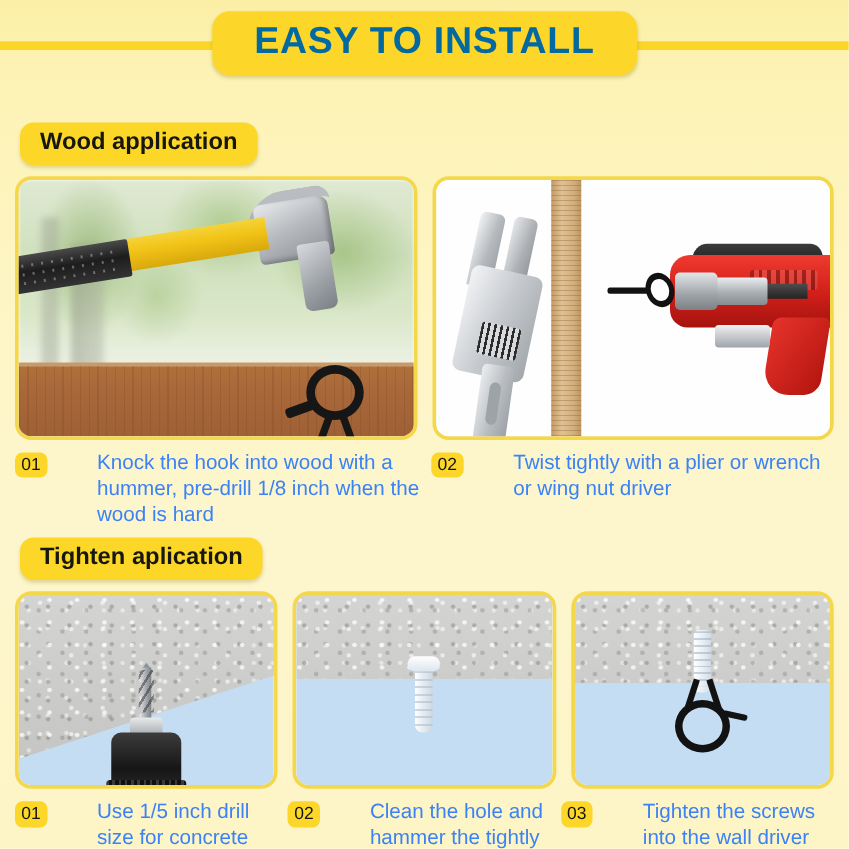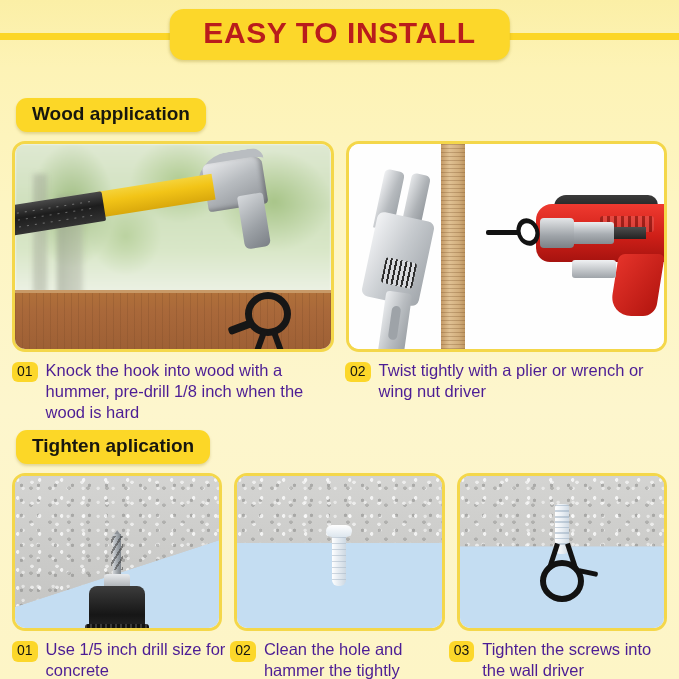--- a/index.html
+++ b/index.html
@@ -32,21 +32,21 @@
     top: 9px;
     padding: 9px 34px 12px;
     background: #fcd72a;
     border-radius: 14px;
     box-shadow: 0 2px 3px rgba(150,130,20,0.30);
   }
   .title-badge .title-text {
     font-size: 30px;
     font-weight: bold;
     letter-spacing: 0.6px;
-    color: #b91c1c;
+    color: #0369a1;
     white-space: nowrap;
     line-height: 1;
   }
 
   
   .section-badge {
     display: inline-block;
     background: #fcd727;
     border-radius: 11px;
     padding: 6px 16px 8px;
@@ -497,22 +497,23 @@
     border-radius: 6px;
     padding: 1px 5px 2px;
     font-size: 14px;
     font-weight: normal;
     color: #141410;
     line-height: 1.25;
     margin-top: 2px;
   }
   .caption-text {
     font-size: 16.5px;
-    color: #4c1d95;
+    color: #3b82f6;
     line-height: 1.26;
+    margin-left: 32px;
   }
   .cap-wood-1 { width: 333px; }
   .cap-wood-2 { flex: 1; }
   .cap-conc   { flex: 1; }
   .cap-conc + .cap-conc { margin-left: 0; }
 </style>
 </head>
 <body>
 
 <div class="header">

